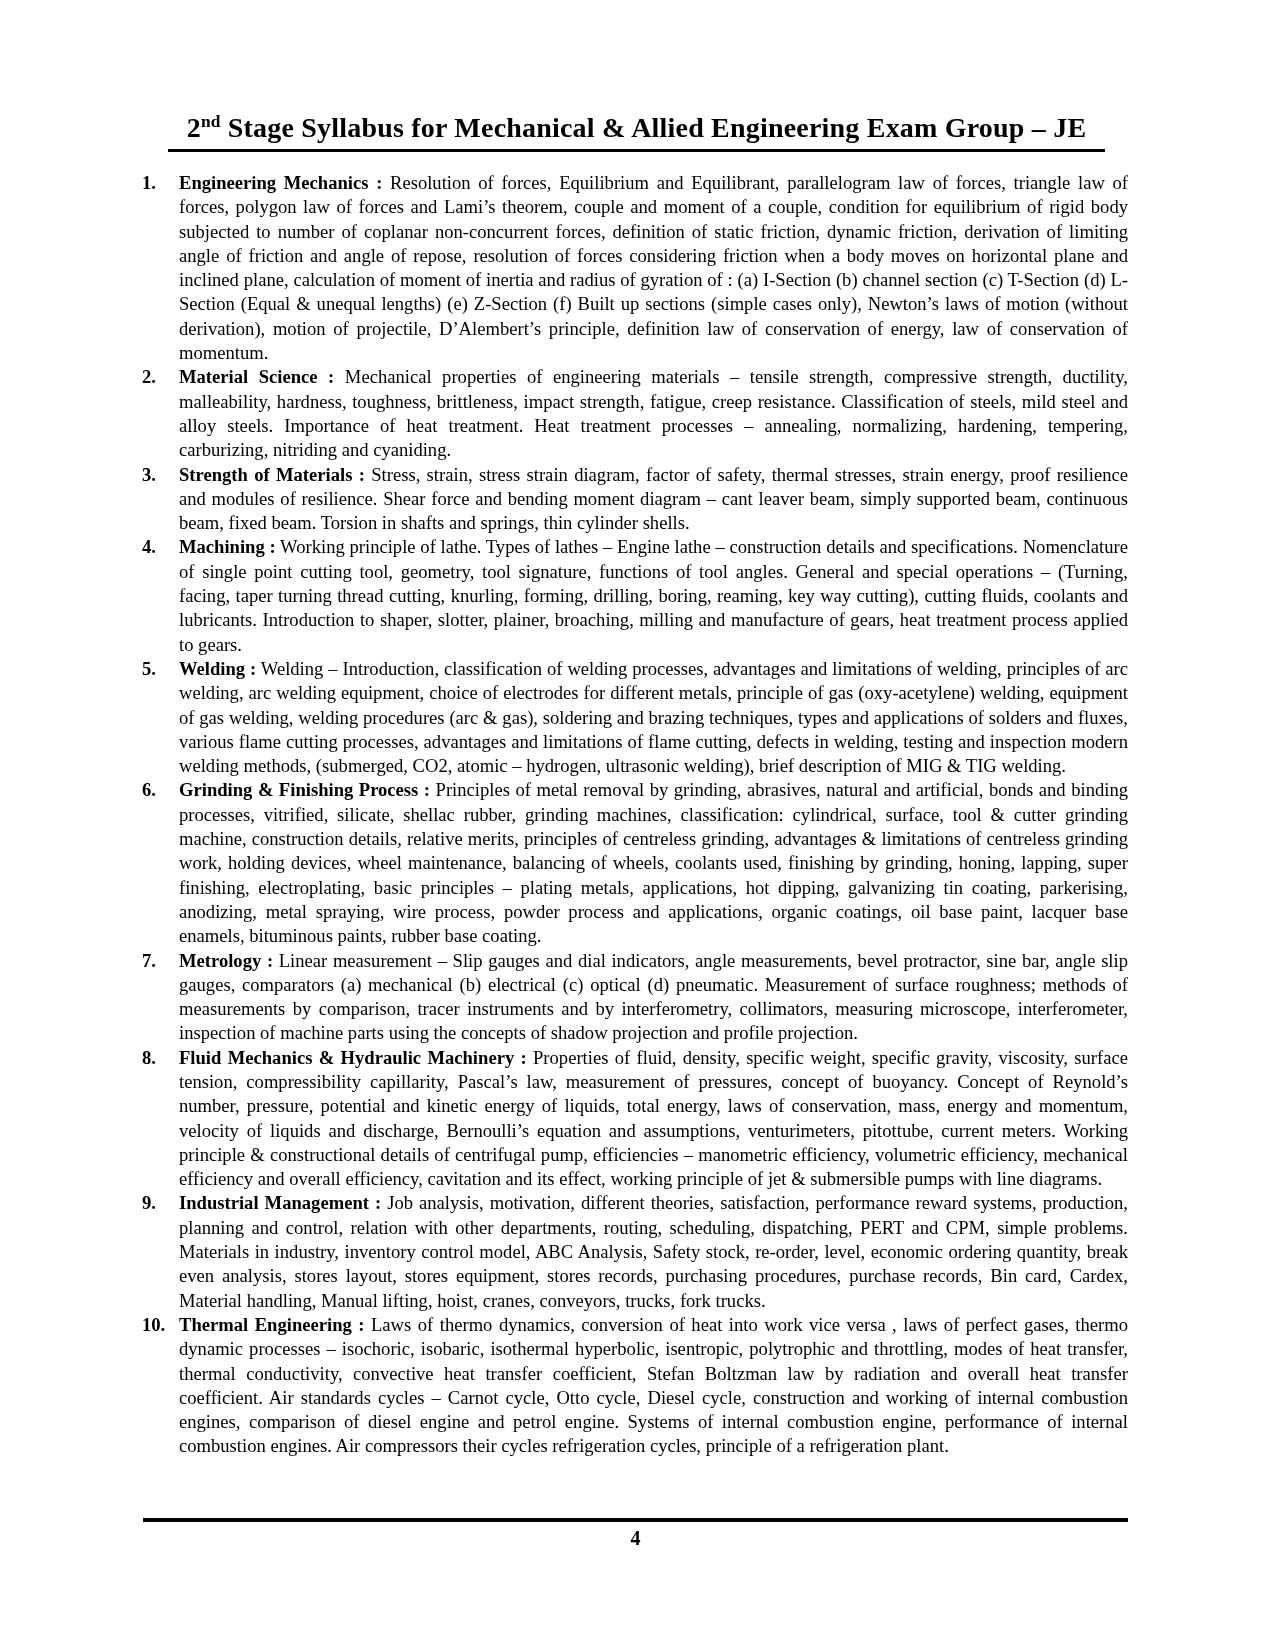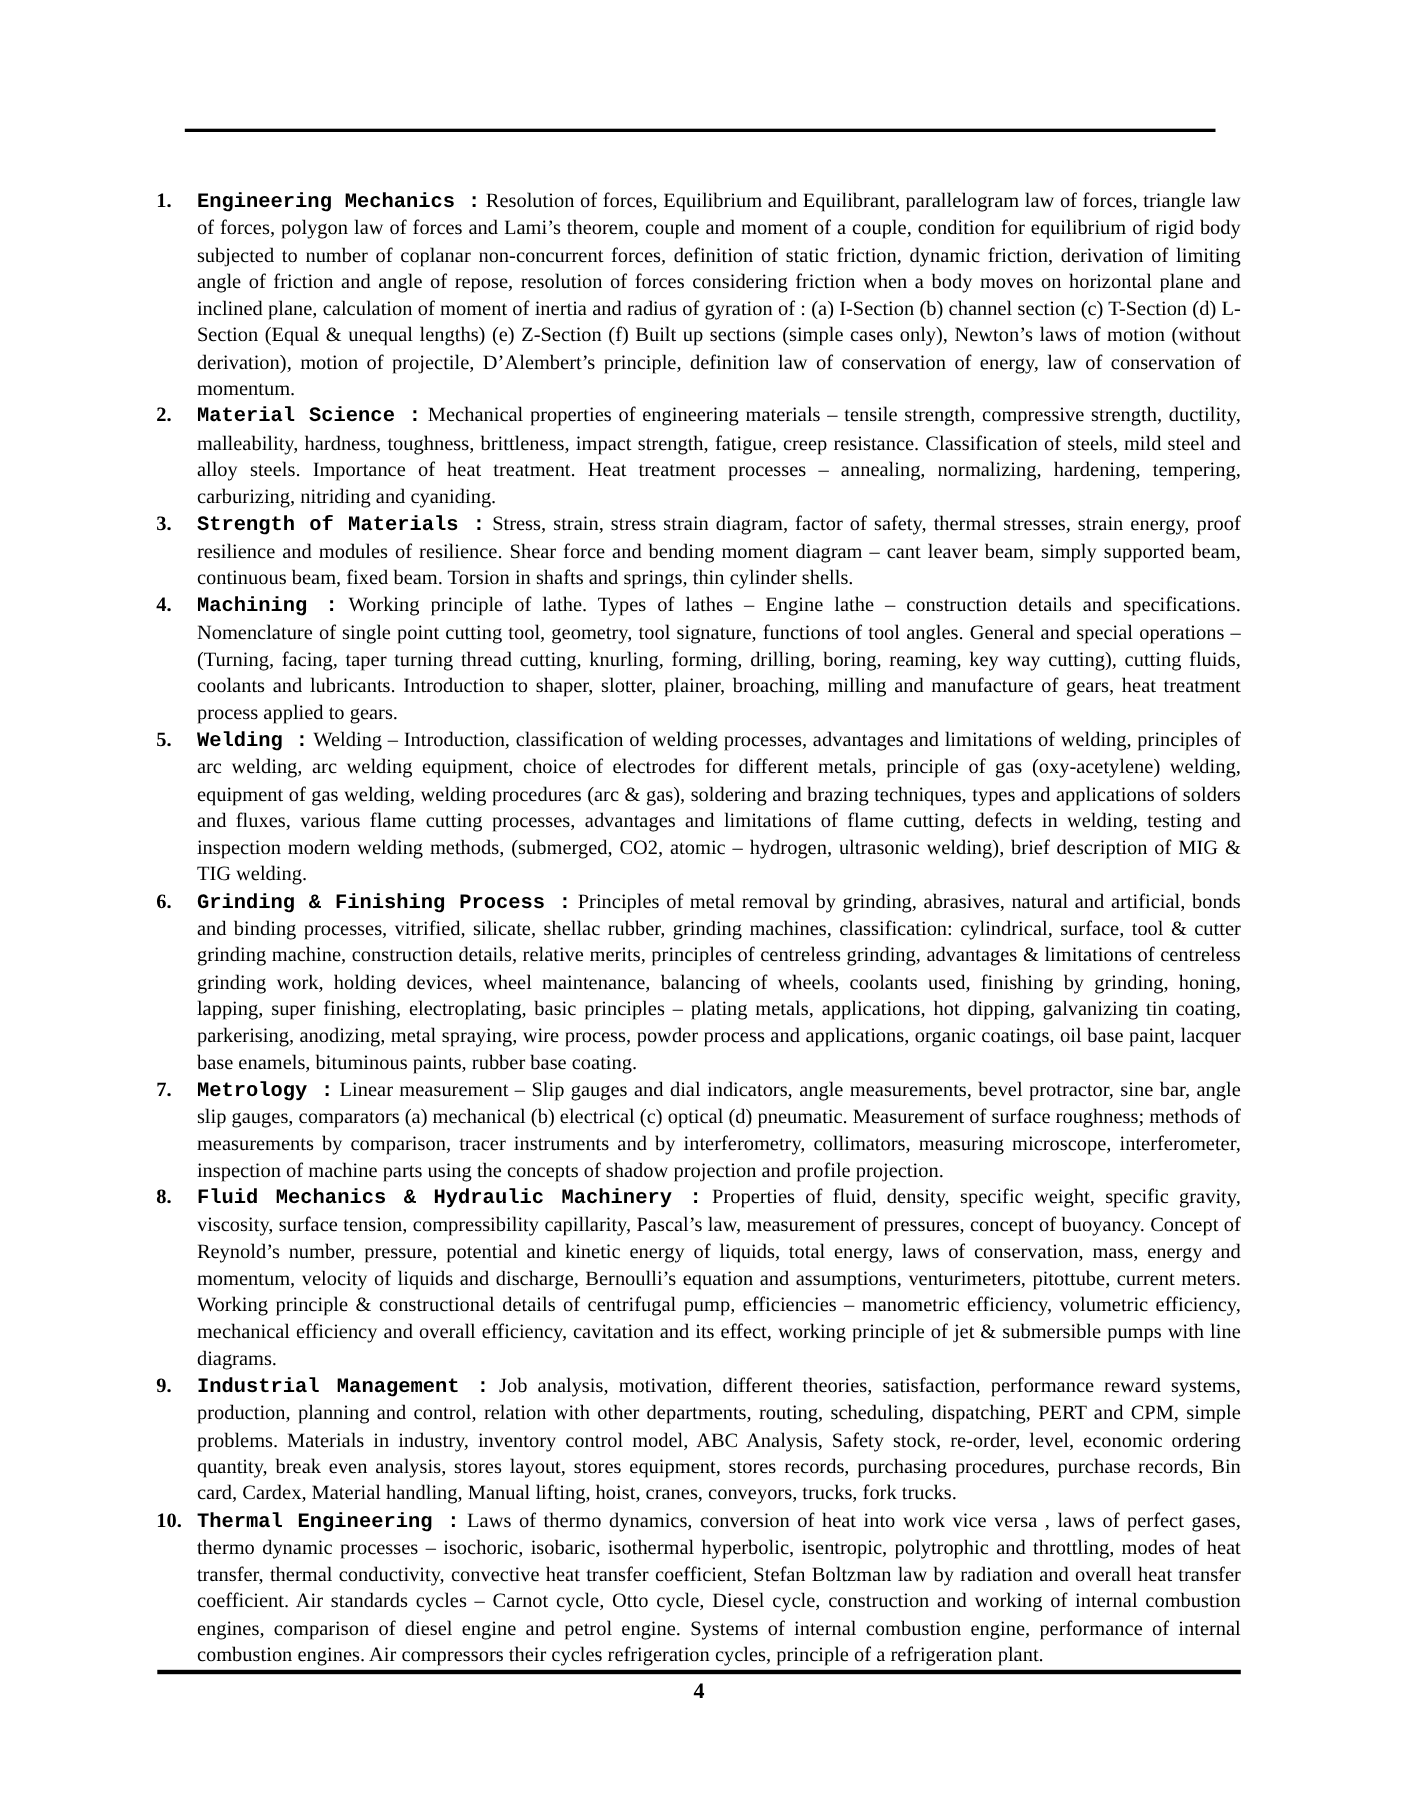--- a/index.html
+++ b/index.html
@@ -38,39 +38,40 @@
   .item {
     position: relative;
     padding-left: 37px;
     text-align: justify;
   }
   .item .num {
     position: absolute;
     left: 0; top: 0;
     font-weight: bold;
   }
-  .item .heading { font-weight: bold; font-family: Liberation Mono, monospace; }
+  .item .heading { font-weight: bold; }
   .footer-rule {
     position: absolute;
     top: 1518px; left: 143px; width: 985px;
     height: 4px;
     background: #000;
   }
   .page-number {
     position: absolute;
     top: 1527px; left: 143px; width: 985px;
     text-align: center;
     font-weight: bold;
     font-size: 20px;
   }
 </style>
 </head>
 <body>
 
 <div class="title-block">
+  <h1 class="page-title"><span>2</span><sup>nd</sup> <span>Stage Syllabus for Mechanical &amp; Allied Engineering Exam Group – JE</span></h1>
   <div class="title-rule"></div>
 </div>
 
 <div class="content">
   <div class="item">
     <span class="num">1.</span><span class="heading">Engineering Mechanics :</span><span class="body-text"> Resolution of forces, Equilibrium and Equilibrant, parallelogram law of forces, triangle law of forces, polygon law of forces and Lami’s theorem, couple and moment of a couple, condition for equilibrium of rigid body subjected to number of coplanar non-concurrent forces, definition of static friction, dynamic friction, derivation of limiting angle of friction and angle of repose, resolution of forces considering friction when a body moves on horizontal plane and inclined plane, calculation of moment of inertia and radius of gyration of : (a) I-Section (b) channel section (c) T-Section (d) L-Section (Equal &amp; unequal lengths) (e) Z-Section (f) Built up sections (simple cases only), Newton’s laws of motion (without derivation), motion of projectile, D’Alembert’s principle, definition law of conservation of energy, law of conservation of momentum.</span>
   </div>
   <div class="item">
     <span class="num">2.</span><span class="heading">Material Science :</span><span class="body-text"> Mechanical properties of engineering materials – tensile strength, compressive strength, ductility, malleability, hardness, toughness, brittleness, impact strength, fatigue, creep resistance. Classification of steels, mild steel and alloy steels. Importance of heat treatment. Heat treatment processes – annealing, normalizing, hardening, tempering, carburizing, nitriding and cyaniding.</span>
   </div>

